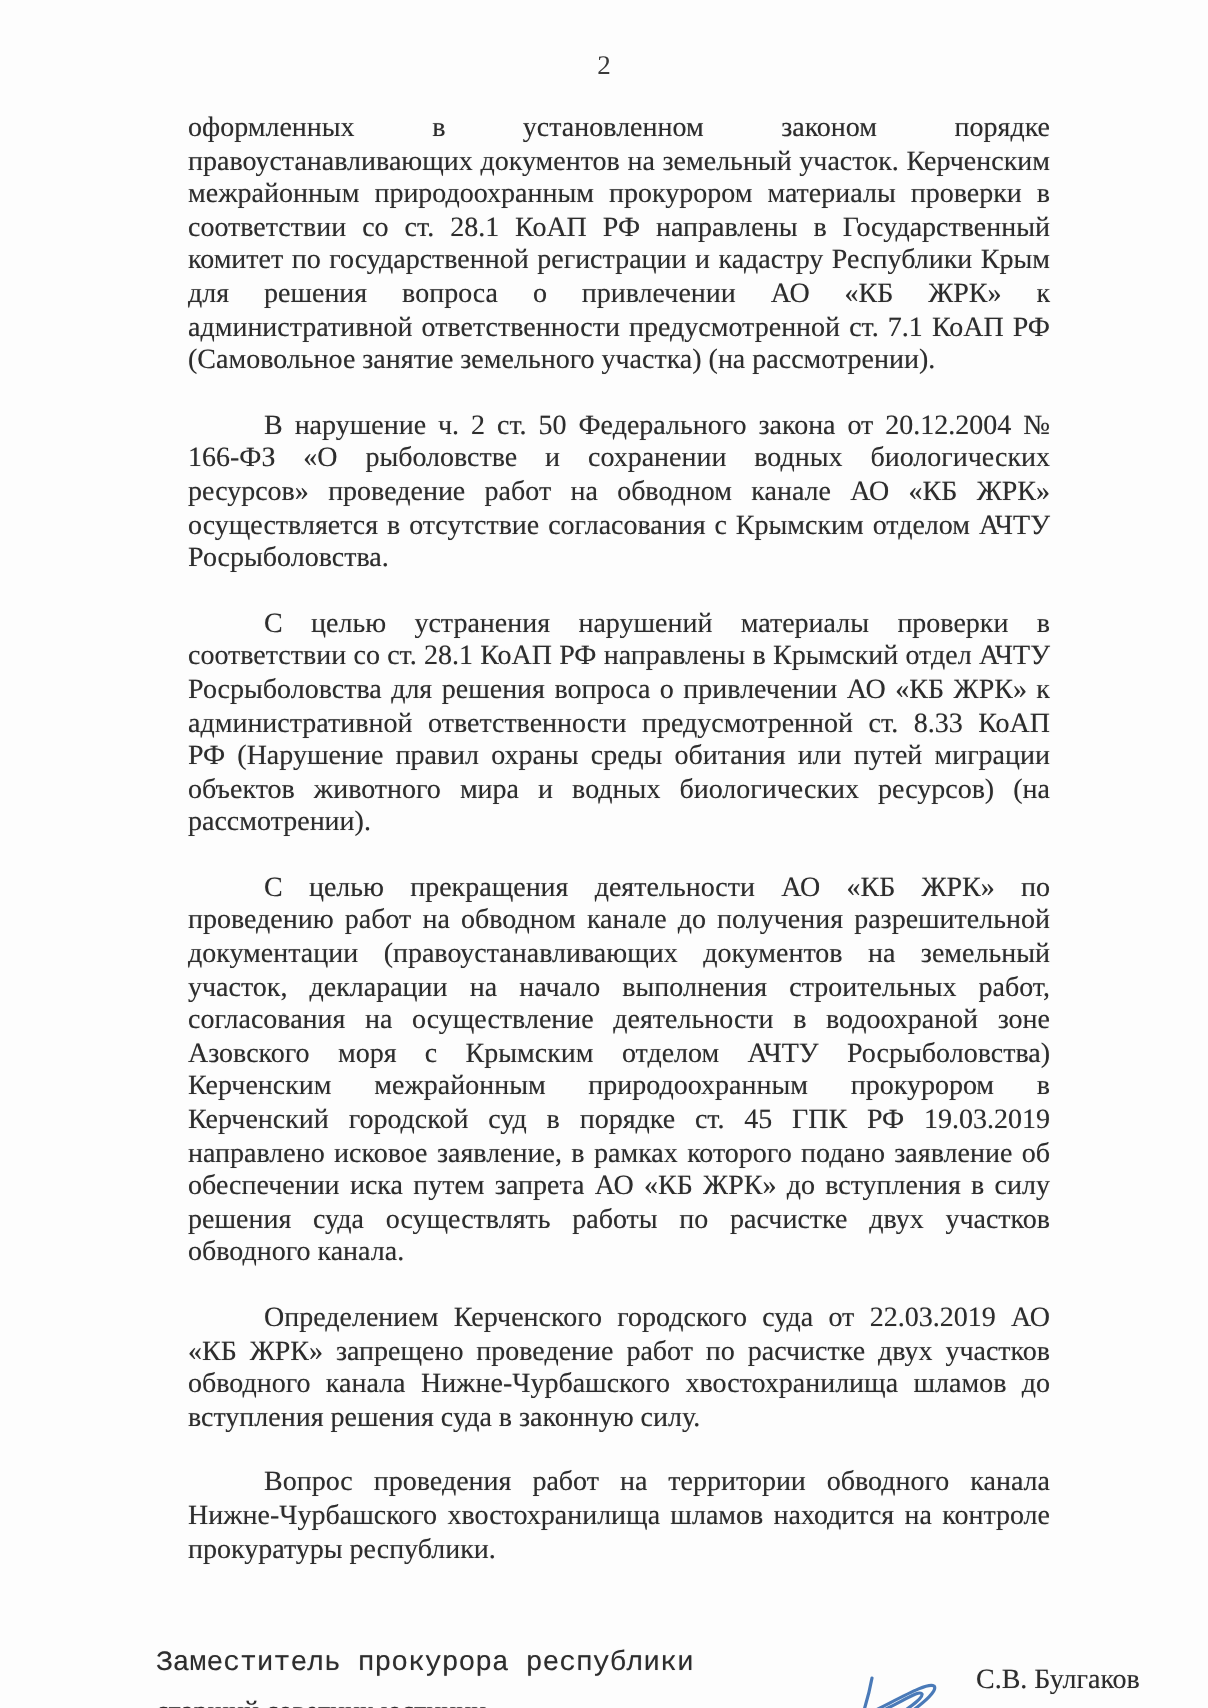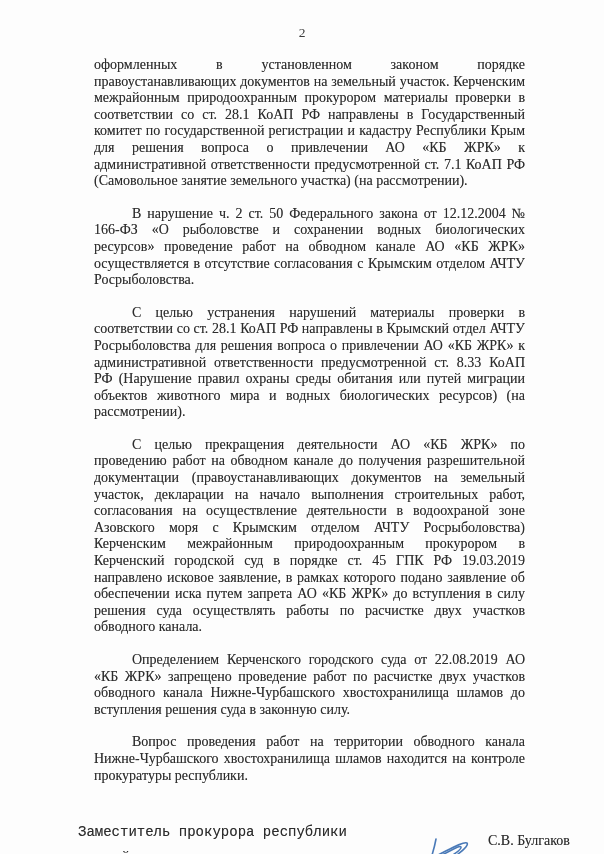--- a/index.html
+++ b/index.html
@@ -68,24 +68,24 @@
 </style>
 </head>
 <body>
 
 <div class="page">
 
   <div class="page-number">2</div>
 
   <div class="content">
     <p>оформленных в установленном законом порядке правоустанавливающих документов на земельный участок. Керченским межрайонным природоохранным прокурором материалы проверки в соответствии со ст. 28.1 КоАП РФ направлены в Государственный комитет по государственной регистрации и кадастру Республики Крым для решения вопроса о привлечении АО «КБ ЖРК» к административной ответственности предусмотренной ст. 7.1 КоАП РФ (Самовольное занятие земельного участка) (на рассмотрении).</p>
-    <p class="indent">В нарушение ч. 2 ст. 50 Федерального закона от 12.12.2004 № 166-ФЗ «О рыболовстве и сохранении водных биологических ресурсов» проведение работ на обводном канале АО «КБ ЖРК» осуществляется в отсутствие согласования с Крымским отделом АЧТУ Росрыболовства.</p>
+    <p class="indent">В нарушение ч. 2 ст. 50 Федерального закона от 20.12.2004 № 166-ФЗ «О рыболовстве и сохранении водных биологических ресурсов» проведение работ на обводном канале АО «КБ ЖРК» осуществляется в отсутствие согласования с Крымским отделом АЧТУ Росрыболовства.</p>
     <p class="indent">С целью устранения нарушений материалы проверки в соответствии со ст. 28.1 КоАП РФ направлены в Крымский отдел АЧТУ Росрыболовства для решения вопроса о привлечении АО «КБ ЖРК» к административной ответственности предусмотренной ст. 8.33 КоАП РФ (Нарушение правил охраны среды обитания или путей миграции объектов животного мира и водных биологических ресурсов) (на рассмотрении).</p>
     <p class="indent">С целью прекращения деятельности АО «КБ ЖРК» по проведению работ на обводном канале до получения разрешительной документации (правоустанавливающих документов на земельный участок, декларации на начало выполнения строительных работ, согласования на осуществление деятельности в водоохраной зоне Азовского моря с Крымским отделом АЧТУ Росрыболовства) Керченским межрайонным природоохранным прокурором в Керченский городской суд в порядке ст. 45 ГПК РФ 19.03.2019 направлено исковое заявление, в рамках которого подано заявление об обеспечении иска путем запрета АО «КБ ЖРК» до вступления в силу решения суда осуществлять работы по расчистке двух участков обводного канала.</p>
-    <p class="indent">Определением Керченского городского суда от 22.08.2019 АО «КБ ЖРК» запрещено проведение работ по расчистке двух участков обводного канала Нижне-Чурбашского хвостохранилища шламов до вступления решения суда в законную силу.</p>
+    <p class="indent">Определением Керченского городского суда от 22.03.2019 АО «КБ ЖРК» запрещено проведение работ по расчистке двух участков обводного канала Нижне-Чурбашского хвостохранилища шламов до вступления решения суда в законную силу.</p>
     <p class="indent">Вопрос проведения работ на территории обводного канала Нижне-Чурбашского хвостохранилища шламов находится на контроле прокуратуры республики.</p>
 
     <div class="sig-block">
       <div class="sig-title-1">Заместитель прокурора республики</div>
       <div class="sig-title-2">старший советник юстиции</div>
 
       <svg class="signature-svg" viewBox="0 0 152 70" xmlns="http://www.w3.org/2000/svg">
         <g fill="none" stroke-width="1.6" stroke-linecap="round" stroke="#4a7ab8">
           <path d="M4 52 C30 57 70 44 112 22 C128 14 140 7 143 9 C146 12 130 25 108 35 C80 48 44 56 28 54 C18 52 23 46 42 40"></path>
           <path d="M18 49 C48 48 92 34 120 20 C130 15 136 11 137 13 C138 16 120 28 96 38 C72 47 52 51 44 49"></path>

